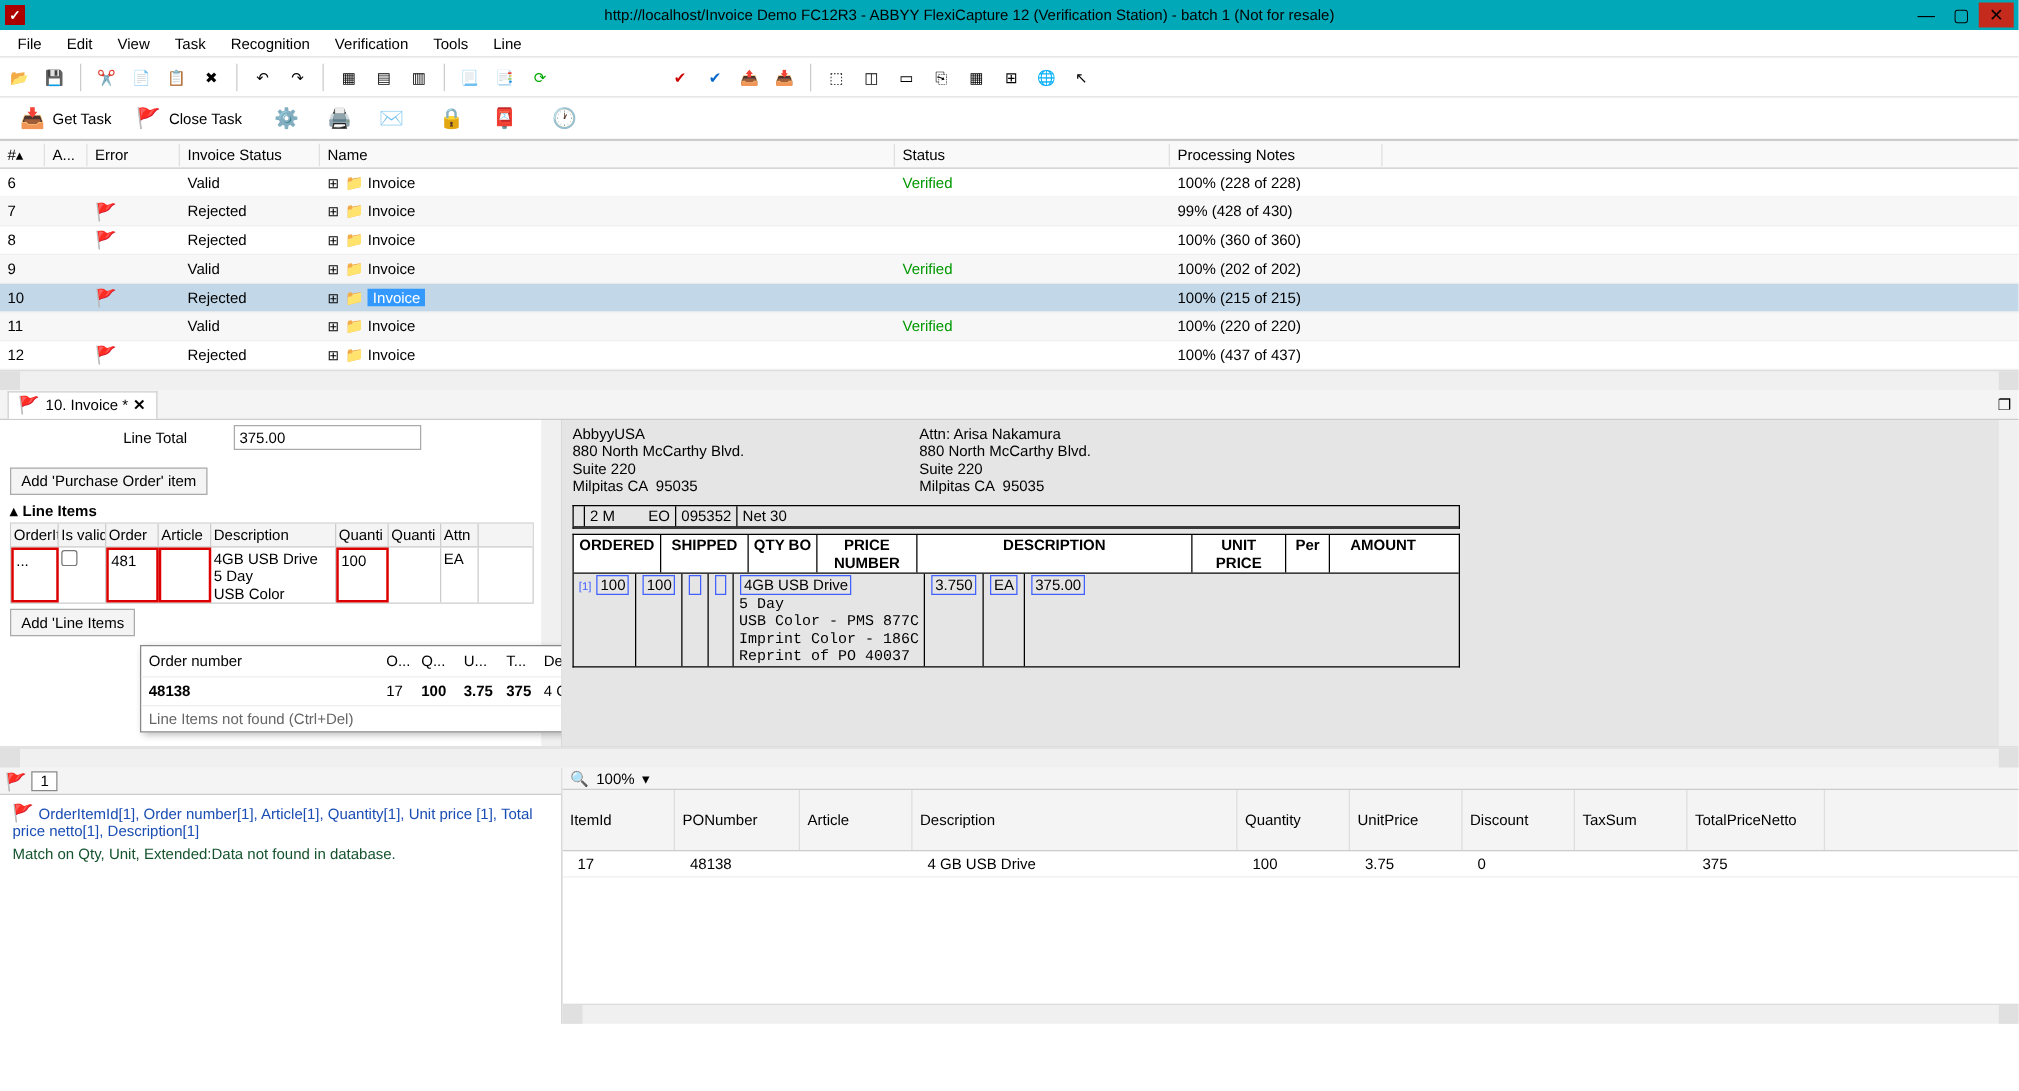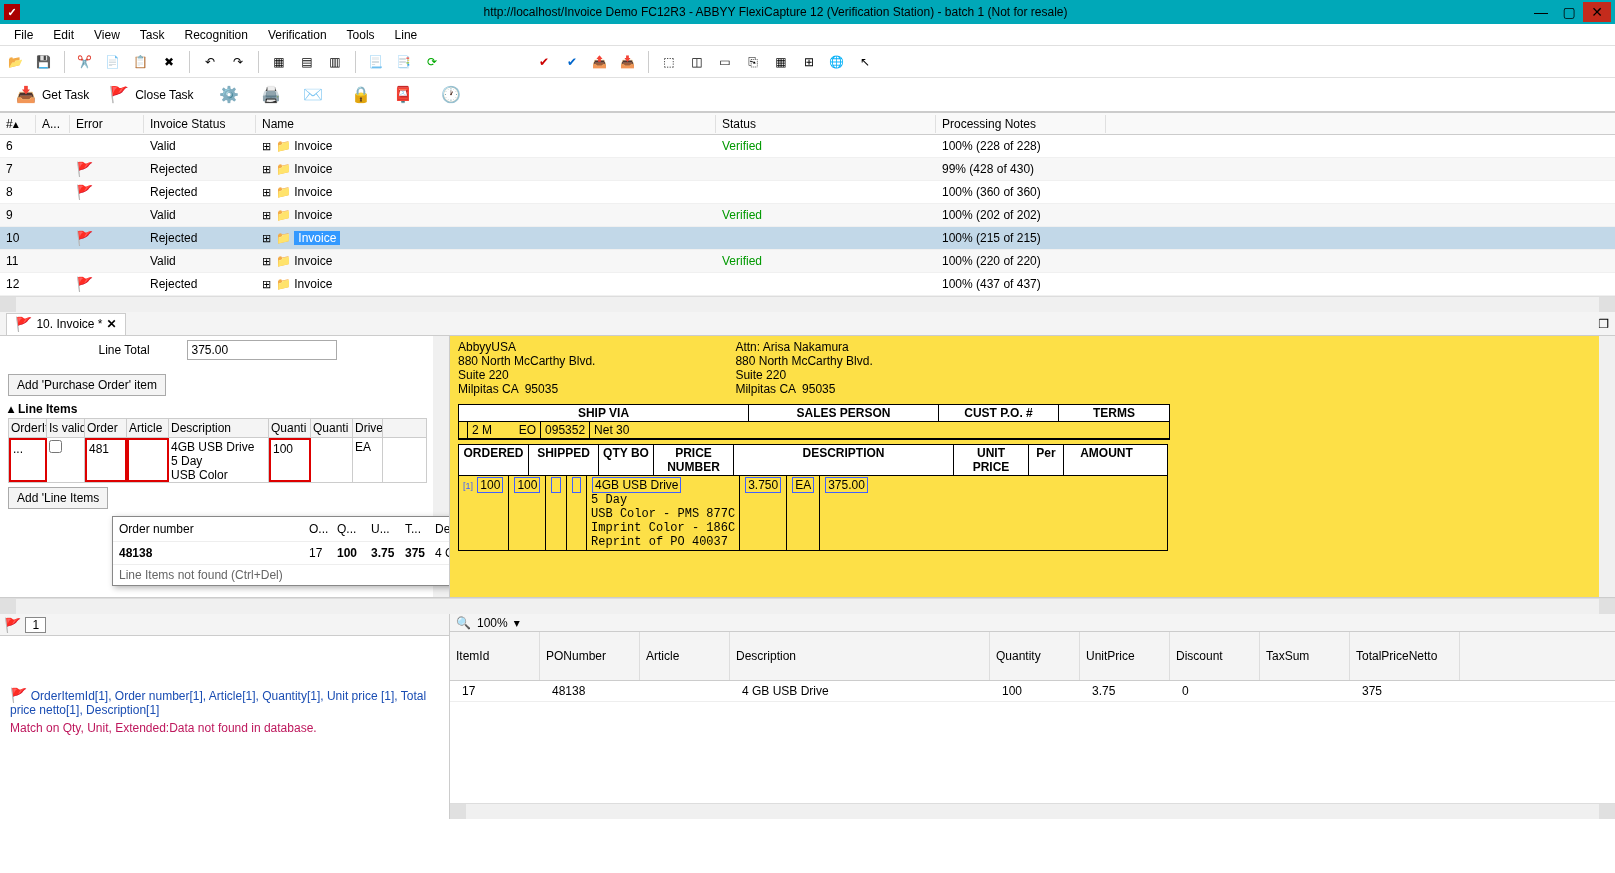--- a/index.html
+++ b/index.html
@@ -68,37 +68,37 @@
 .li-body .c.err { border: 2px solid #d00; }
 .c-oid{width:38px}.c-iv{width:38px}.c-ord{width:42px}.c-art{width:42px}.c-desc{width:100px}.c-q1{width:42px}.c-q2{width:42px}.c-unit{width:30px}
 
 .popup { position: absolute; left: 112px; top: 180px; background: #fff; border: 1px solid #888; box-shadow: 2px 2px 6px rgba(0,0,0,.3); width: 432px; z-index: 10; }
 .popup .ph { display: flex; padding: 3px 4px; border-bottom: 1px solid #eee; }
 .popup .pc { padding: 2px; }
 .popup .pr { display: flex; padding: 2px 4px; }
 .popup .pf { padding: 3px 6px; color: #666; border-top: 1px solid #eee; }
 .pw-on{width:190px}.pw-o{width:28px}.pw-q{width:34px}.pw-u{width:34px}.pw-t{width:30px}.pw-d{width:100px}
 
-.doc-pane { flex: 1; position: relative; background: #fde047; overflow: hidden; padding: 4px 8px; }
+.doc-pane { flex: 1; position: relative; background: #e5e5e5; overflow: hidden; padding: 4px 8px; }
 .doc-pane .sb { position: absolute; right: 0; top: 0; bottom: 0; width: 16px; background: #f0f0f0; }
 .doc-text { font-family: "Courier New", monospace; font-size: 12px; white-space: pre; }
 .doc-cols { display:flex; gap: 140px; }
 .inv-table { border: 1px solid #000; margin-top: 8px; font-family: "Courier New", monospace; font-size: 12px; }
 .inv-r { display:flex; }
 .inv-c { border-right: 1px solid #000; padding: 1px 4px; text-align: center; }
 .inv-r.hd { border-bottom: 1px solid #000; font-weight: bold; background:#fff; }
 .inv-r.sub { border-bottom: 1px solid #000; }
 .inv-hl { border: 1px solid #4060ff; display:inline-block; padding: 0 2px; margin: 0 1px; }
 
 .bot { display: flex; height: 205px; }
 .tree-pane { width: 450px; border-right: 1px solid #ccc; }
 .tree-tab { height: 22px; background: #f4f4f4; border-bottom: 1px solid #ccc; display:flex; align-items:center; padding: 0 4px; gap:4px;}
-.tree-content { padding: 6px 10px; font-size: 12px; margin-top: 45px; }
+.tree-content { padding: 6px 10px; font-size: 12px; }
 .tree-content .lk { color: #1a4db3; }
-.tree-content .msg { color: #be185d; margin-top: 4px; }
+.tree-content .msg { color: #14532d; margin-top: 4px; }
 
 .po-pane { flex: 1; display: flex; flex-direction: column; }
 .zoom-bar { height: 18px; background: #f4f4f4; border-bottom: 1px solid #ccc; display:flex; align-items:center; padding: 0 6px; gap:6px;}
 .po-hdr { background: #d9e2ec; padding: 3px 6px; border-bottom: 1px solid #bbb; }
 .po-table { flex:1; overflow:auto; }
 .po-head { display:flex; background:#f4f4f4; border-bottom:1px solid #ccc; }
 .po-head .pc { padding:17px 6px; border-right:1px solid #ddd; }
 .po-row { display:flex; padding:2px 6px; border-bottom:1px solid #eee; }
 .po-row .pc { padding:1px 6px; }
 .pcw1{width:90px}.pcw2{width:100px}.pcw3{width:90px}.pcw4{width:260px}.pcw5{width:90px}.pcw6{width:90px}.pcw7{width:90px}.pcw8{width:90px}.pcw9{width:110px}
@@ -308,21 +308,21 @@
 
       <div class="li-table">
         <div class="li-head" id="li-head">
             <div class="c c-oid">OrderIt</div>
             <div class="c c-iv">Is valid</div>
             <div class="c c-ord">Order</div>
             <div class="c c-art">Article</div>
             <div class="c c-desc">Description</div>
             <div class="c c-q1">Quanti</div>
             <div class="c c-q2">Quanti</div>
-            <div class="c c-unit">Drive</div>
+            <div class="c c-unit">Attn</div>
           </div>
         <div class="li-body">
           <div class="c c-oid err">...</div>
           <div class="c c-iv"><input type="checkbox" style=""></div>
           <div class="c c-ord err">481</div>
           <div class="c c-art err"></div>
           <div class="c c-desc" style="white-space:pre-line">4GB USB Drive
 5 Day
 USB Color</div>
           <div class="c c-q1 err">100</div>
@@ -361,26 +361,20 @@
 880 North McCarthy Blvd.
 Suite 220
 Milpitas CA  95035</div>
       <div id="doc-to">Attn: Arisa Nakamura
 880 North McCarthy Blvd.
 Suite 220
 Milpitas CA  95035</div>
     </div>
     <table class="inv-table" style="width:710px; border-collapse:collapse;">
       <tbody>
-          <tr class="inv-r hd">
-            <td class="inv-c" style="width:290px">SHIP VIA</td>
-            <td class="inv-c" style="width:190px">SALES PERSON</td>
-            <td class="inv-c" style="width:120px">CUST P.O. #</td>
-            <td class="inv-c" style="width:110px;border-right:none">TERMS</td>
-          </tr>
       <tr class="inv-r sub">
             <td class="inv-c"></td>
             <td class="inv-c"><span>2 M</span>&nbsp;&nbsp;&nbsp;&nbsp;&nbsp;&nbsp;&nbsp;&nbsp;<span>EO</span></td>
             <td class="inv-c">095352</td>
             <td class="inv-c" style="border-right:none">Net 30</td>
           </tr>
     </tbody>
       </table>
     <table class="inv-table" style="width:710px; border-collapse:collapse; margin-top:4px;">
       <tbody>

